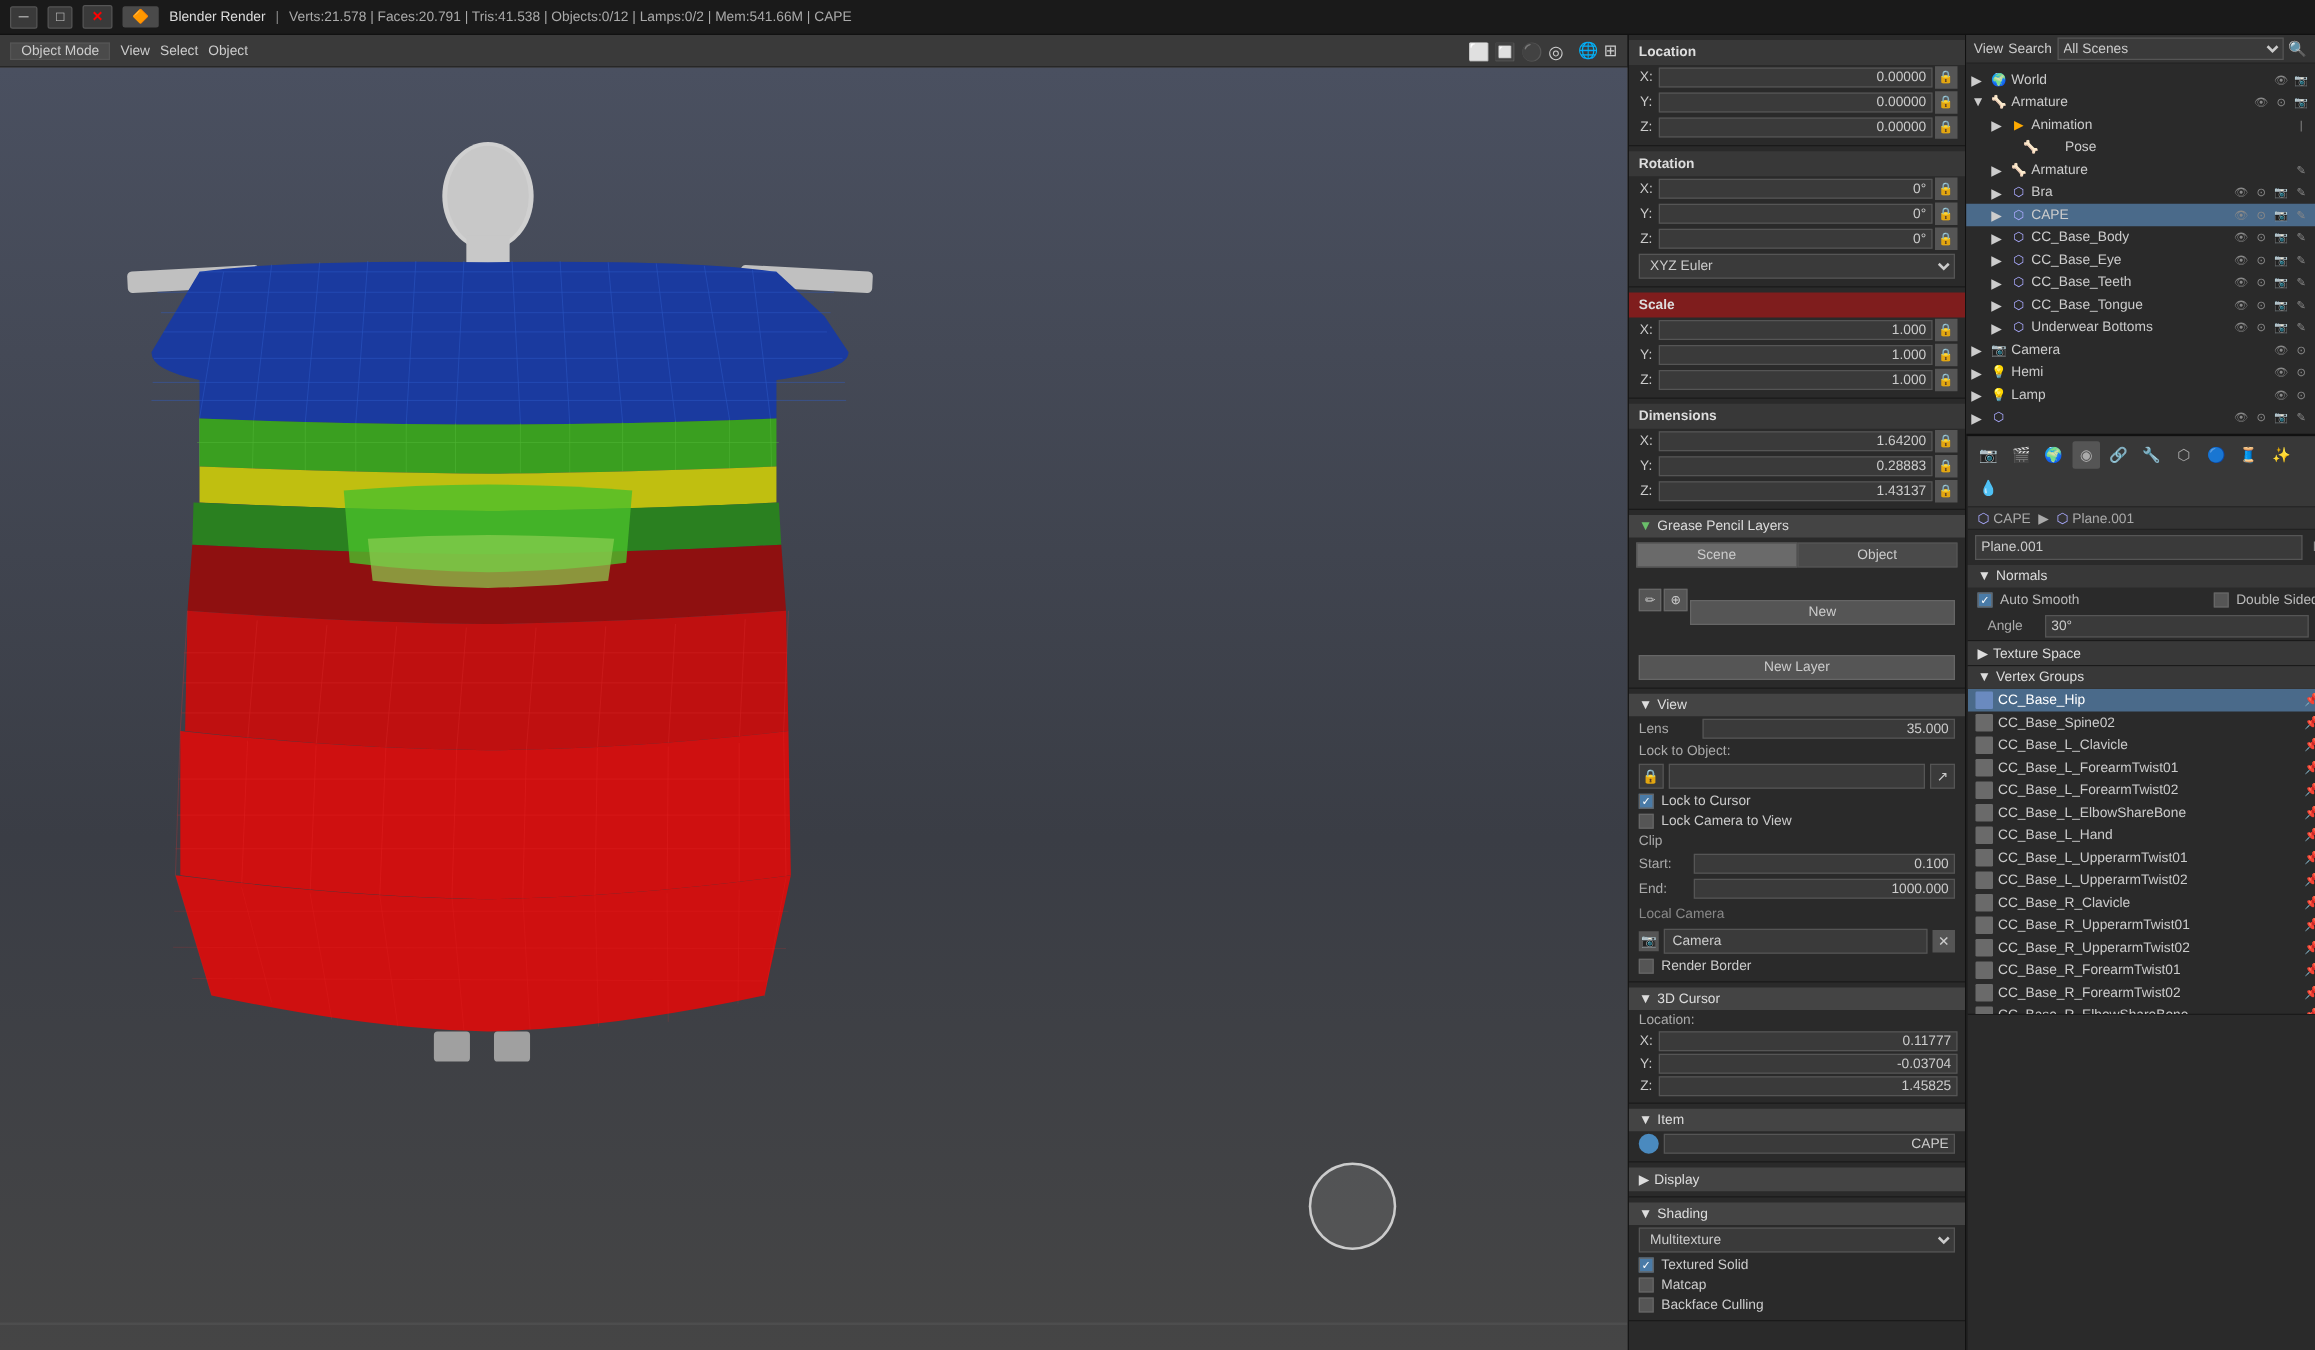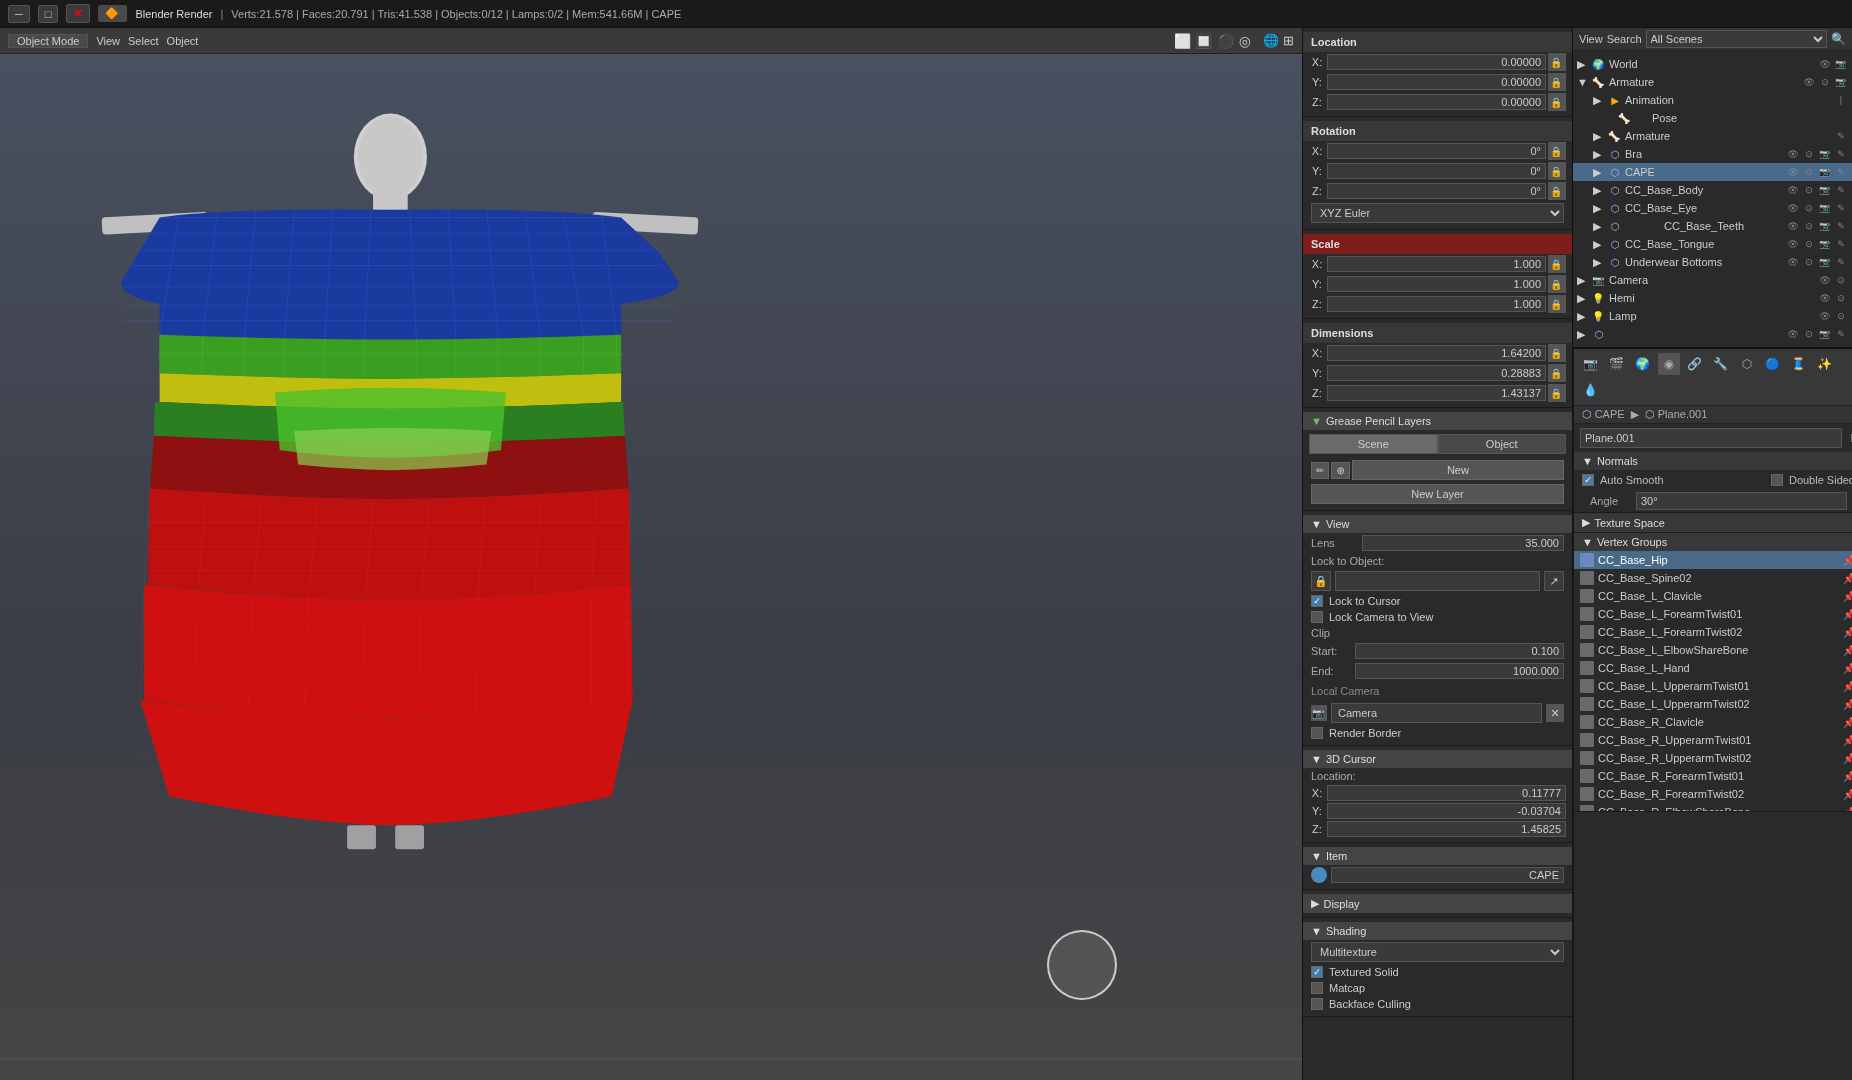--- a/index.html
+++ b/index.html
@@ -29,21 +29,21 @@
     
     .transform-row { display: flex; align-items: center; padding: 1px 6px; gap: 2px; }
     .axis-label { width: 16px; font-size: 11px; color: #ccc; text-align: center; }
     .num-input { background: #3a3a3a; border: 1px solid #555; color: #ccc; font-size: 11px; height: 16px; flex: 1; padding: 0 4px; text-align: right; }
     
     
     .section-title { background: #444; padding: 3px 8px; font-size: 11px; color: #ddd; display: flex; align-items: center; gap: 4px; }
     
     
     .btn { background: #555; border: 1px solid #666; color: #ccc; padding: 2px 8px; font-size: 11px; cursor: pointer; text-align: center; height: 20px; display: flex; align-items: center; justify-content: center; }
-    .btn-full { width: 100%; }
+    .btn-full { width: 100%; margin-top: 20px; }
     
     
     .tab-row { display: flex; gap: 2px; padding: 4px 6px; }
     
     
     .outliner { background: #2a2a2a; padding: 4px 0; }
     .outliner-item { display: flex; align-items: center; padding: 1px 4px; gap: 3px; font-size: 11px; color: #ccc; height: 18px; cursor: pointer; }
     .outliner-item.selected { background: #4a6a8a; }
     .item-icon { width: 14px; height: 14px; display: inline-flex; align-items: center; justify-content: center; font-size: 10px; flex-shrink: 0; }
     .vis-icons { margin-left: auto; display: flex; gap: 2px; }
@@ -615,21 +615,21 @@
             <span class="vis-icon">👁</span>
             <span class="vis-icon">⊙</span>
             <span class="vis-icon">📷</span>
             <span class="vis-icon">✎</span>
           </div>
         </div>
 
         <div class="outliner-item" style="padding-left:20px;">
           <span style="width:12px;">▶</span>
           <span class="item-icon" style="color:#aaf;">⬡</span>
-          <span style="font-size:11px;margin-left:39px;">CC_Base_Teeth</span>
+          <span style="font-size:11px;">CC_Base_Teeth</span>
           <div class="vis-icons">
             <span class="vis-icon">👁</span>
             <span class="vis-icon">⊙</span>
             <span class="vis-icon">📷</span>
             <span class="vis-icon">✎</span>
           </div>
         </div>
 
         <div class="outliner-item" style="padding-left:20px;">
           <span style="width:12px;">▶</span>

